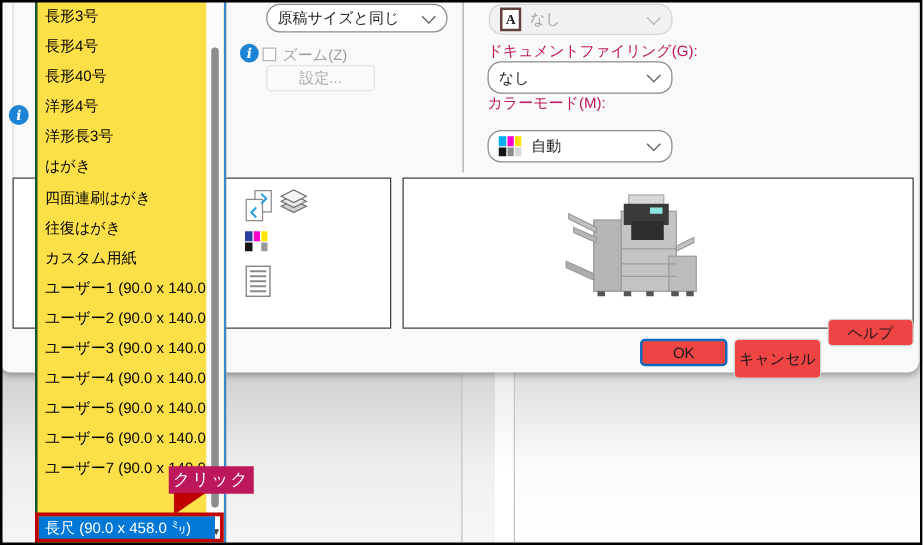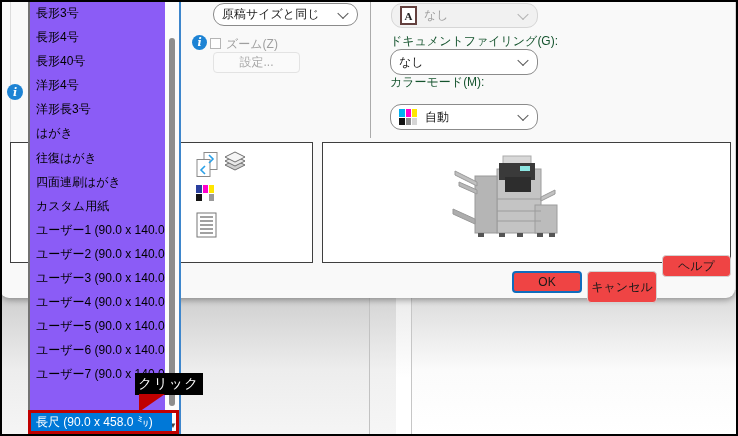--- a/index.html
+++ b/index.html
@@ -26,21 +26,21 @@
 
   
   .dialog{position:absolute; left:0; top:-10px; width:735px; height:308px; z-index:5;
     background:#f9f9f9; border-radius:0 0 9px 9px;
     box-shadow:0 2px 6px rgba(0,0,0,.35);} 
   .dialog-inner{position:absolute; left:0; top:10px; width:100%; height:298px;}
 
   .divider-v{position:absolute; left:370px; top:0; height:138px; width:1px; background:#ababab;}
   .edge-v{position:absolute; left:10px; top:0; height:142px; width:1px; background:#dcdcdc;}
 
-  .label{position:absolute; font-size:12px; color:#14532d; white-space:nowrap;}
+  .label{position:absolute; font-size:12px; color:#be185d; white-space:nowrap;}
 
   .combo{position:absolute; background:#fff; border:1px solid #8b8b8b; border-radius:11px;
     font-size:12px; color:#1a1a1a; display:flex; align-items:center;
     padding:0 24px 0 8px; box-sizing:border-box; white-space:nowrap;}
   .combo.disabled{background:#f1f1f1; border-color:#d6d6d6; color:#a0a0a0;}
   .chev{position:absolute; right:10px; top:50%; width:7px; height:7px;
     border-right:1.6px solid #5a5a5a; border-bottom:1.6px solid #5a5a5a;
     transform:translateY(-70%) rotate(45deg);}
   .chev.dis{border-color:#b3b3b3;}
 
@@ -65,38 +65,38 @@
 
   .cmyk{display:grid; grid-template-columns:6px 5px 5px; grid-template-rows:8px 7px;
     gap:1px; background:#fff; margin-right:8px; flex:none;}
   .cmyk i{display:block;}
   .cmyk .c1{background:#00b0f0;} .cmyk .c2{background:#ff00cc;} .cmyk .c3{background:#ffe600;}
   .cmyk .c4{background:#141414;} .cmyk .c5{background:#8c8c8c;} .cmyk .c6{background:#d6d6d6;}
   .cmyk.sum .c1{background:#2a3f9e;} .cmyk.sum .c5{background:#ffffff;} .cmyk.sum .c6{background:#9a9a9a;}
 
   
   .popup{position:absolute; left:28px; top:0; width:153px; height:436px; z-index:20;
-    background:#8b5cf6; border-left:2px solid #737373; border-right:2px solid #3e86cc;
+    background:#fde047; border-left:2px solid #14532d; border-right:2px solid #3e86cc;
     box-sizing:border-box;}
   .list-items{position:absolute; left:0; top:1px; right:14px;}
   .list-item{height:24.1px; line-height:24.1px; padding-left:6px; font-size:12px;
     color:#000; white-space:nowrap; overflow:hidden;}
   .sb-track{position:absolute; right:0; width:14px; top:0; bottom:0; background:#fcfcfc;}
   .sb-thumb{position:absolute; right:4px; width:6px; top:38px; height:368px;
     background:#8d8d8d; border-radius:3px;}
   .sb-arrow{position:absolute; right:2px; bottom:6px; font-size:8px; color:#444; line-height:8px;}
   .sel-row{position:absolute; left:1px; top:413px; width:136px; height:19px;
     background:#0078d7; color:#fff; font-size:12px; line-height:19px; padding-left:5px;
     white-space:nowrap; overflow:hidden;}
 
   
   .red-box{position:absolute; left:28px; top:410px; width:151px; height:24px;
     border:3px solid #c00000; box-sizing:border-box; z-index:30;}
   .callout{position:absolute; left:135px; top:373px; width:68px; height:22px;
-    background:#000000; z-index:31; color:#fff; font-size:13.5px; letter-spacing:1.5px;
+    background:#be185d; z-index:31; color:#fff; font-size:13.5px; letter-spacing:1.5px;
     display:flex; align-items:center; justify-content:center;}
   .callout-tail{position:absolute; left:139px; top:394px; width:26px; height:18px;
     background:#c00000; clip-path:polygon(0 0,100% 0,0 100%); z-index:31;}
 
   .icon-abs{position:absolute;}
 </style>
 </head>
 <body>
 
 <div id="canvas">
@@ -226,22 +226,22 @@
   </div>
 
   <div class="popup">
     <div class="list-items">
         <div class="list-item">長形3号</div>
         <div class="list-item">長形4号</div>
         <div class="list-item">長形40号</div>
         <div class="list-item">洋形4号</div>
         <div class="list-item">洋形長3号</div>
         <div class="list-item">はがき</div>
+        <div class="list-item">四面連刷はがき</div>
         <div class="list-item">往復はがき</div>
-        <div class="list-item">四面連刷はがき</div>
         <div class="list-item">カスタム用紙</div>
         <div class="list-item">ユーザー1 (90.0 x 140.0 ㍉)</div>
         <div class="list-item">ユーザー2 (90.0 x 140.0 ㍉)</div>
         <div class="list-item">ユーザー3 (90.0 x 140.0 ㍉)</div>
         <div class="list-item">ユーザー4 (90.0 x 140.0 ㍉)</div>
         <div class="list-item">ユーザー5 (90.0 x 140.0 ㍉)</div>
         <div class="list-item">ユーザー6 (90.0 x 140.0 ㍉)</div>
         <div class="list-item">ユーザー7 (90.0 x 140.0 ㍉)</div>
       </div>
     <div class="sb-track">

